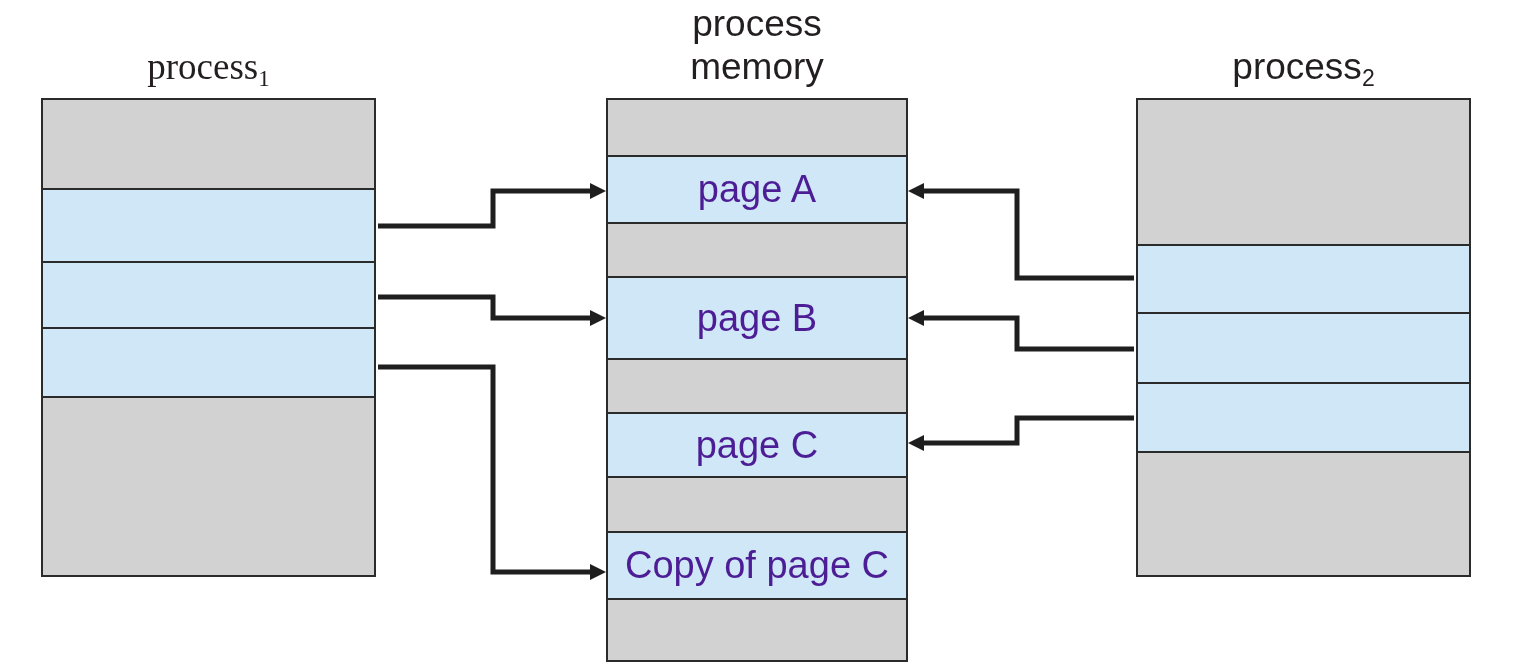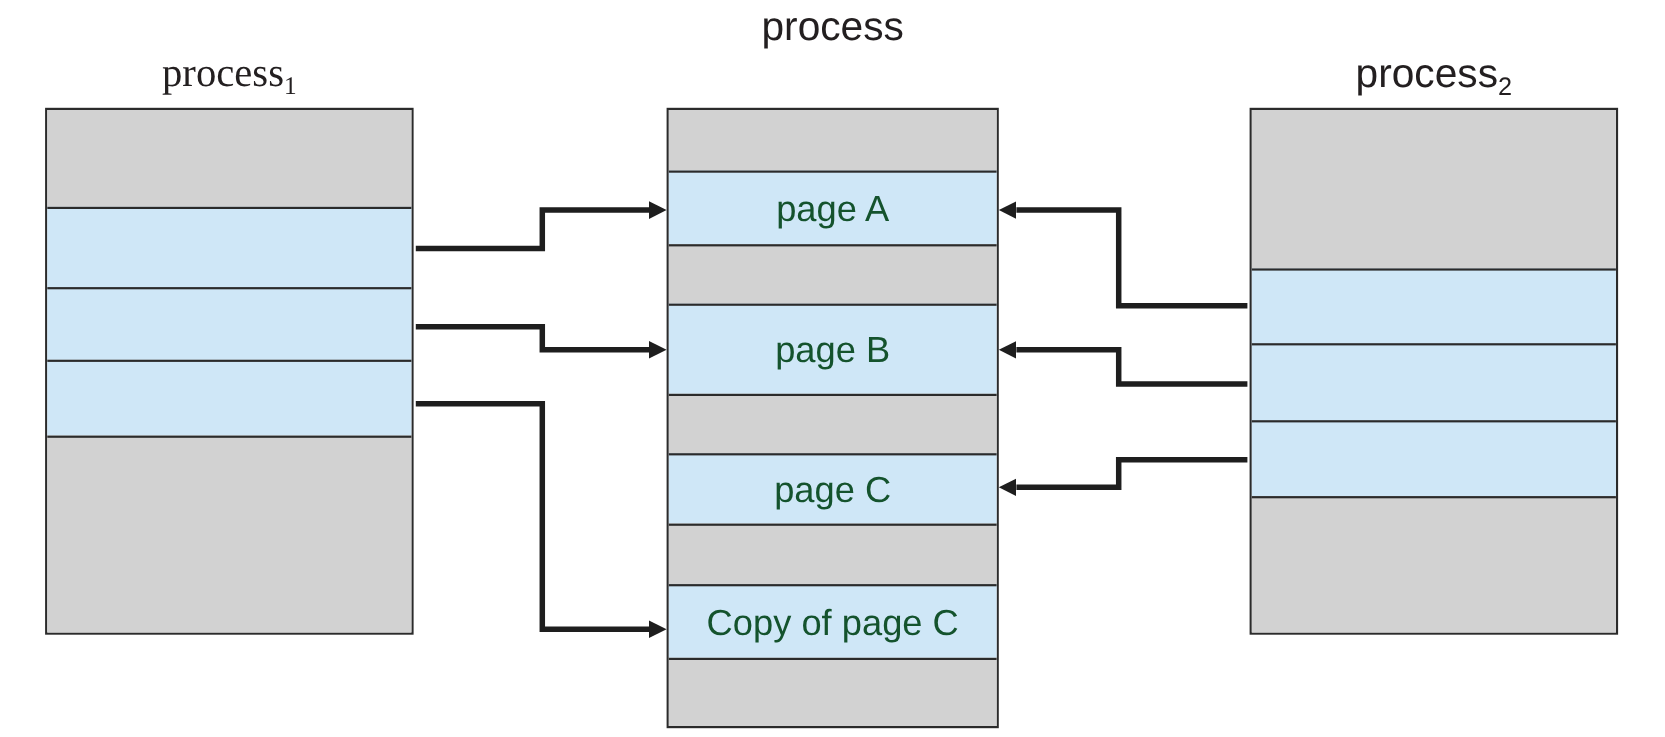--- a/index.html
+++ b/index.html
@@ -37,22 +37,22 @@
     box-sizing:border-box;
     display:flex;
     flex-direction:column;
     background:#ffffff;
   }
   .seg{
     box-sizing:border-box;
     display:flex;
     align-items:center;
     justify-content:center;
-    font-size:33px;
-    color:#14532d;
+    font-size:38px;
+    color:#4c1d95;
   }
   .seg + .seg{border-top:2px solid var(--box-border);}
   .seg.free{background:var(--free-fill);}
   .seg.page{background:var(--page-fill);}
   .seg.grow{flex:1 1 auto;}
   .arrow-layer{
     position:absolute;
     left:0;top:0;width:1514px;height:670px;
     pointer-events:none;
   }
@@ -68,20 +68,21 @@
 </style>
 </head>
 <body>
 
 <div class="canvas">
 
   <div class="col-title" style="left:41px;top:45px;width:335px;font-family:Liberation Serif, serif;"><span>process</span><sub>1</sub></div>
 
   <div class="col-title" style="left:606px;top:2px;width:302px;">
     <div>process</div>
+    <div>memory</div>
   </div>
 
   <div class="col-title" style="left:1136px;top:45px;width:335px;"><span>process</span><sub>2</sub></div>
 
   <div class="membox" style="left:41px;top:98px;width:335px;height:479px;">
     <div class="seg free" style="height:88px;"></div>
     <div class="seg page" style="height:73px;"></div>
     <div class="seg page" style="height:66px;"></div>
     <div class="seg page" style="height:69px;"></div>
     <div class="seg free grow"></div>

